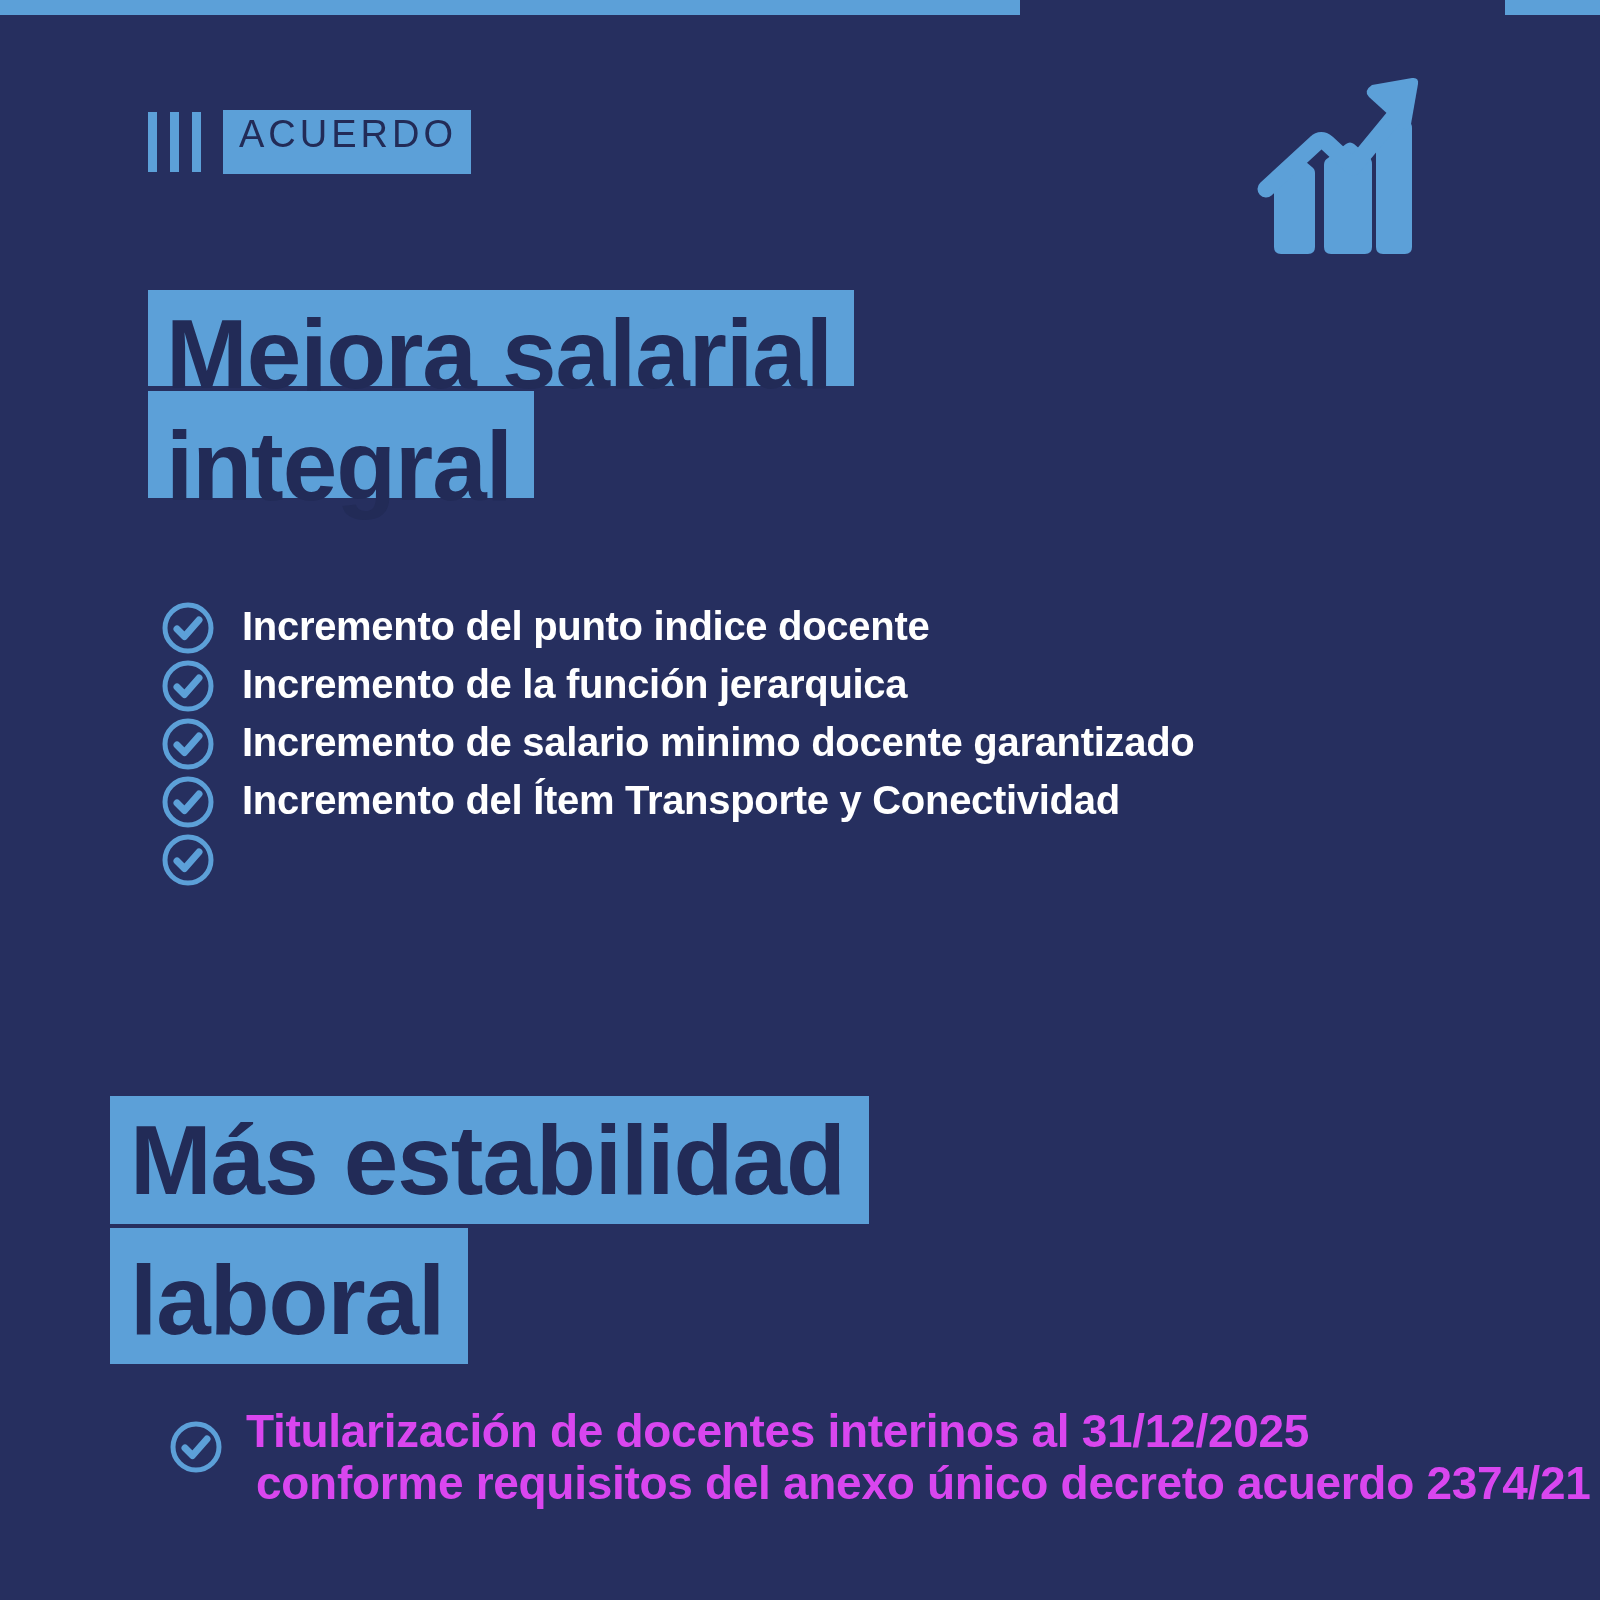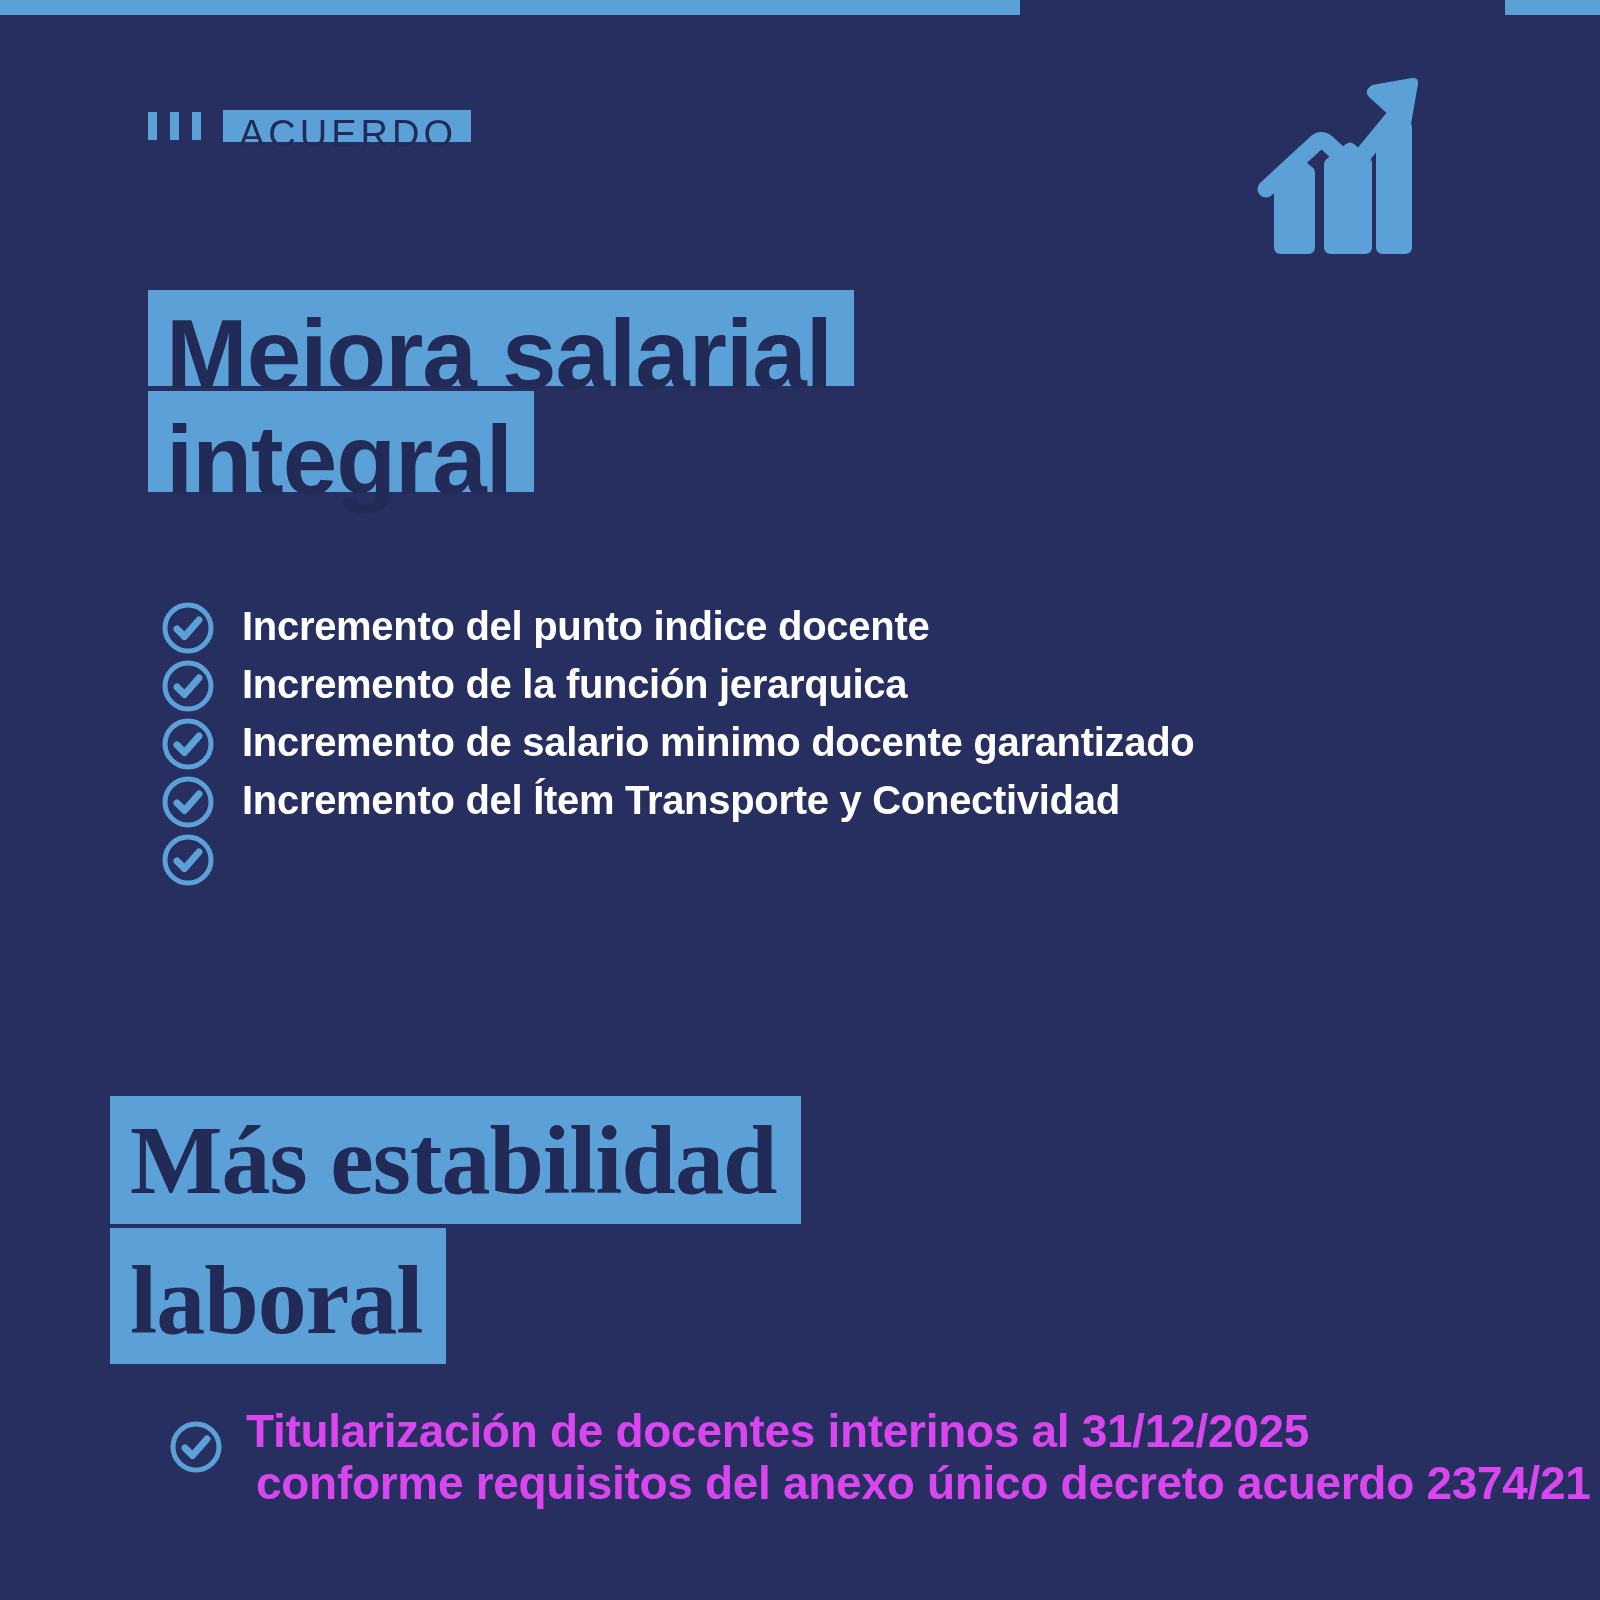--- a/index.html
+++ b/index.html
@@ -25,21 +25,21 @@
   .topbar-seg.left  { left: 0;     width: 1020px; }
   .topbar-seg.right { left: 1505px; width: 95px;  }
 
   
   .badge-row {
     position: absolute;
     left: 148px;
     top: 110px;
     display: flex;
     align-items: stretch;
-    height: 32px;
+    height: 64px;
   }
   .badge-bars {
     display: flex;
     gap: 13px;
     align-items: stretch;
     margin-right: 22px;
     padding-top: 2px;
     padding-bottom: 2px;
   }
   .badge-bar {
@@ -84,28 +84,27 @@
     display: block;
   }
 
   #headline-1 { left: 148px; top: 290px; }
   #headline-1 .hl-line {
     font-size: 98px;
     line-height: 128px;
     height: 96px;
   }
   #headline-1 .hl-line.l1 { padding: 0 22px 0 18px; }
-  #headline-1 .hl-line.l2 { padding: 5px 22px 0 18px; margin-top: 5px; }
+  #headline-1 .hl-line.l2 { padding: 11px 22px 0 18px; margin-top: 5px; }
 
   #headline-2 { left: 110px; top: 1096px; }
   #headline-2 .hl-line {
     font-size: 98px;
     line-height: 128px;
     height: 128px;
-    font-family: Liberation Serif, serif;
   }
   #headline-2 .hl-line.l1 { padding: 0 24px 0 20px; }
   #headline-2 .hl-line.l2 { padding: 8px 24px 0 20px; margin-top: 4px; }
 
   
   .bullets {
     position: absolute;
     left: 160px;
     top: 598px;
     display: flex;

